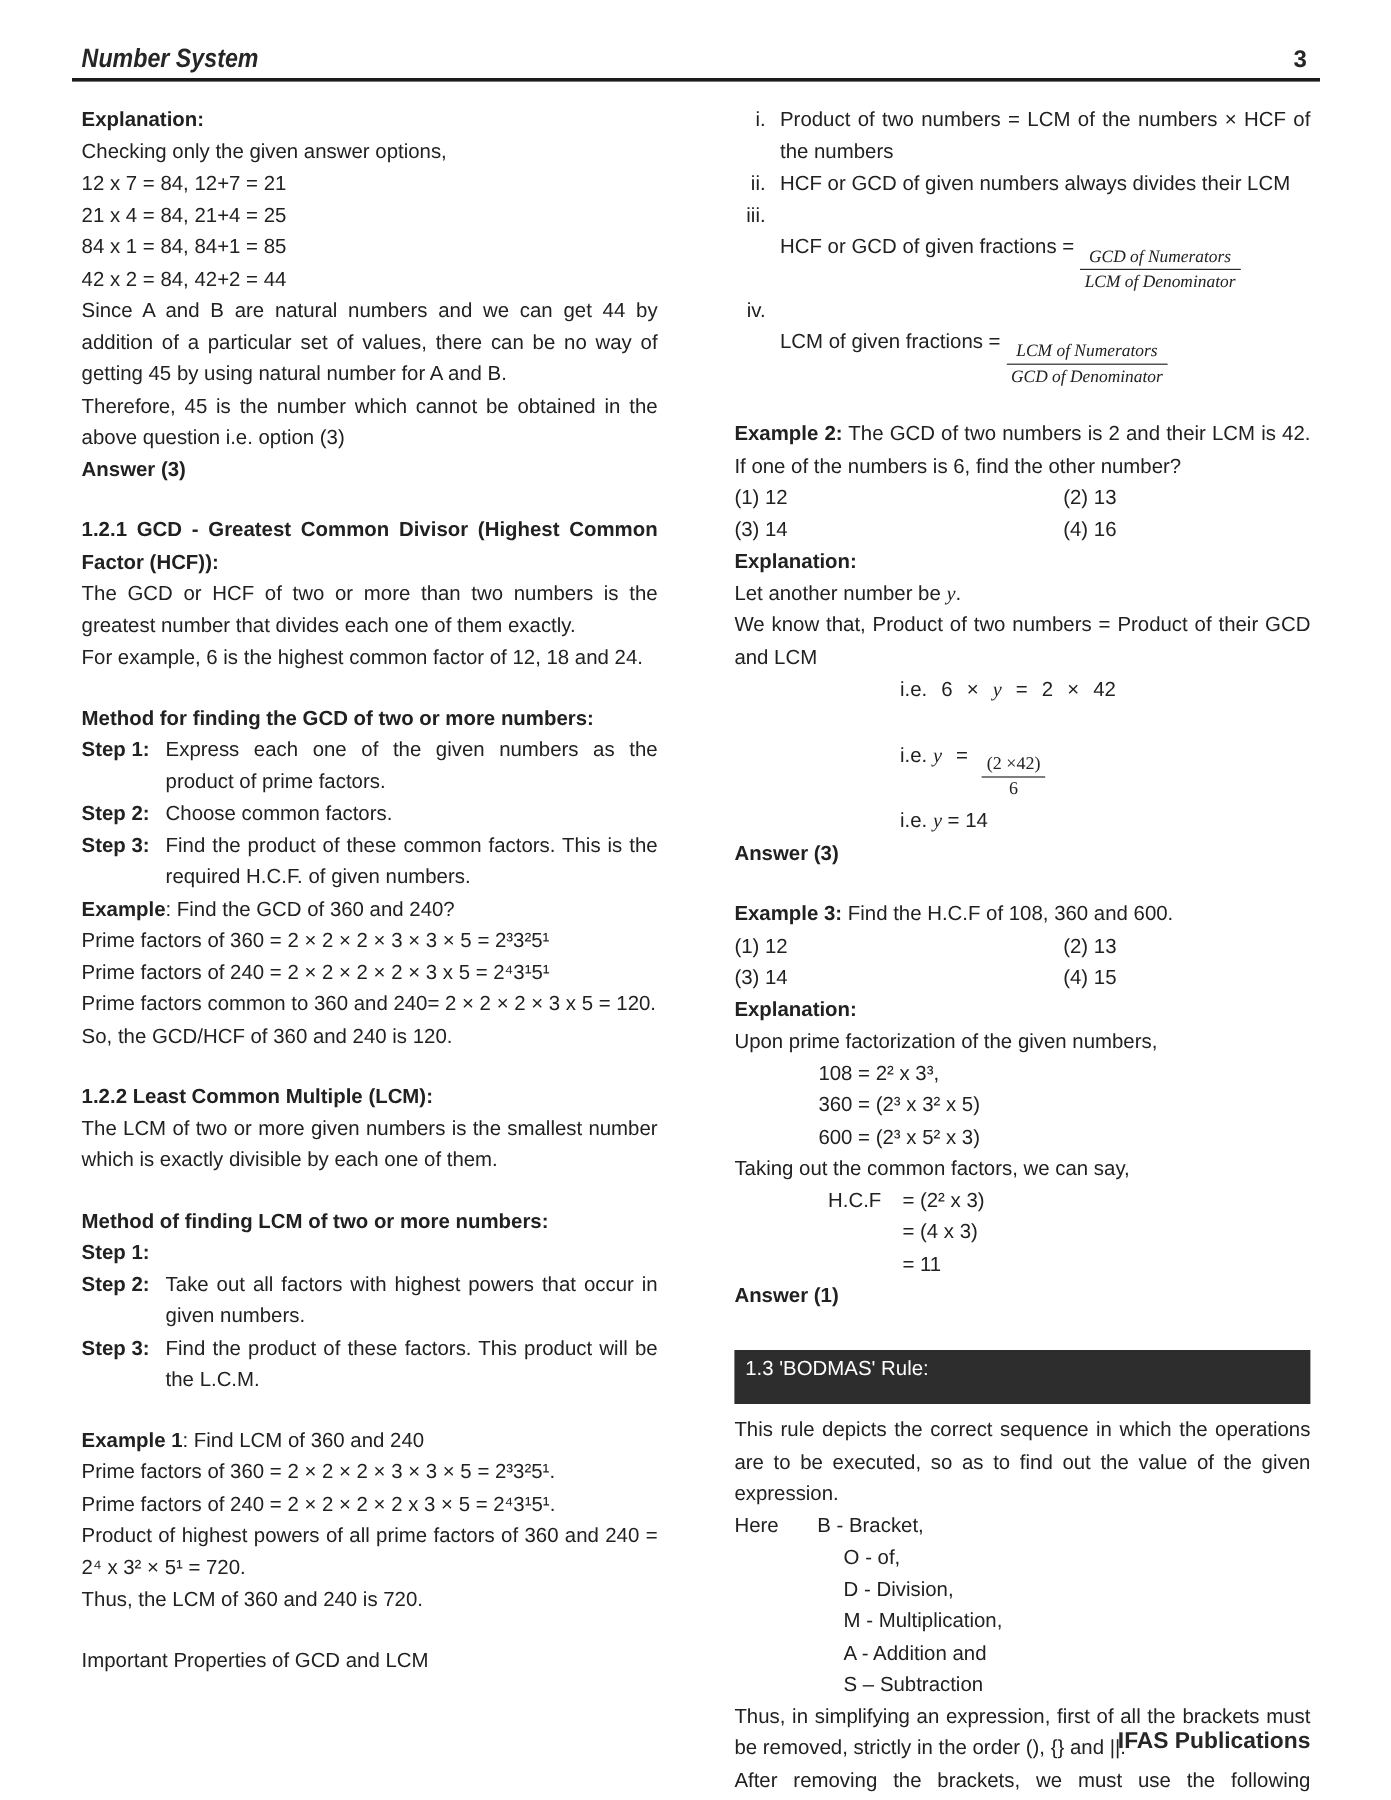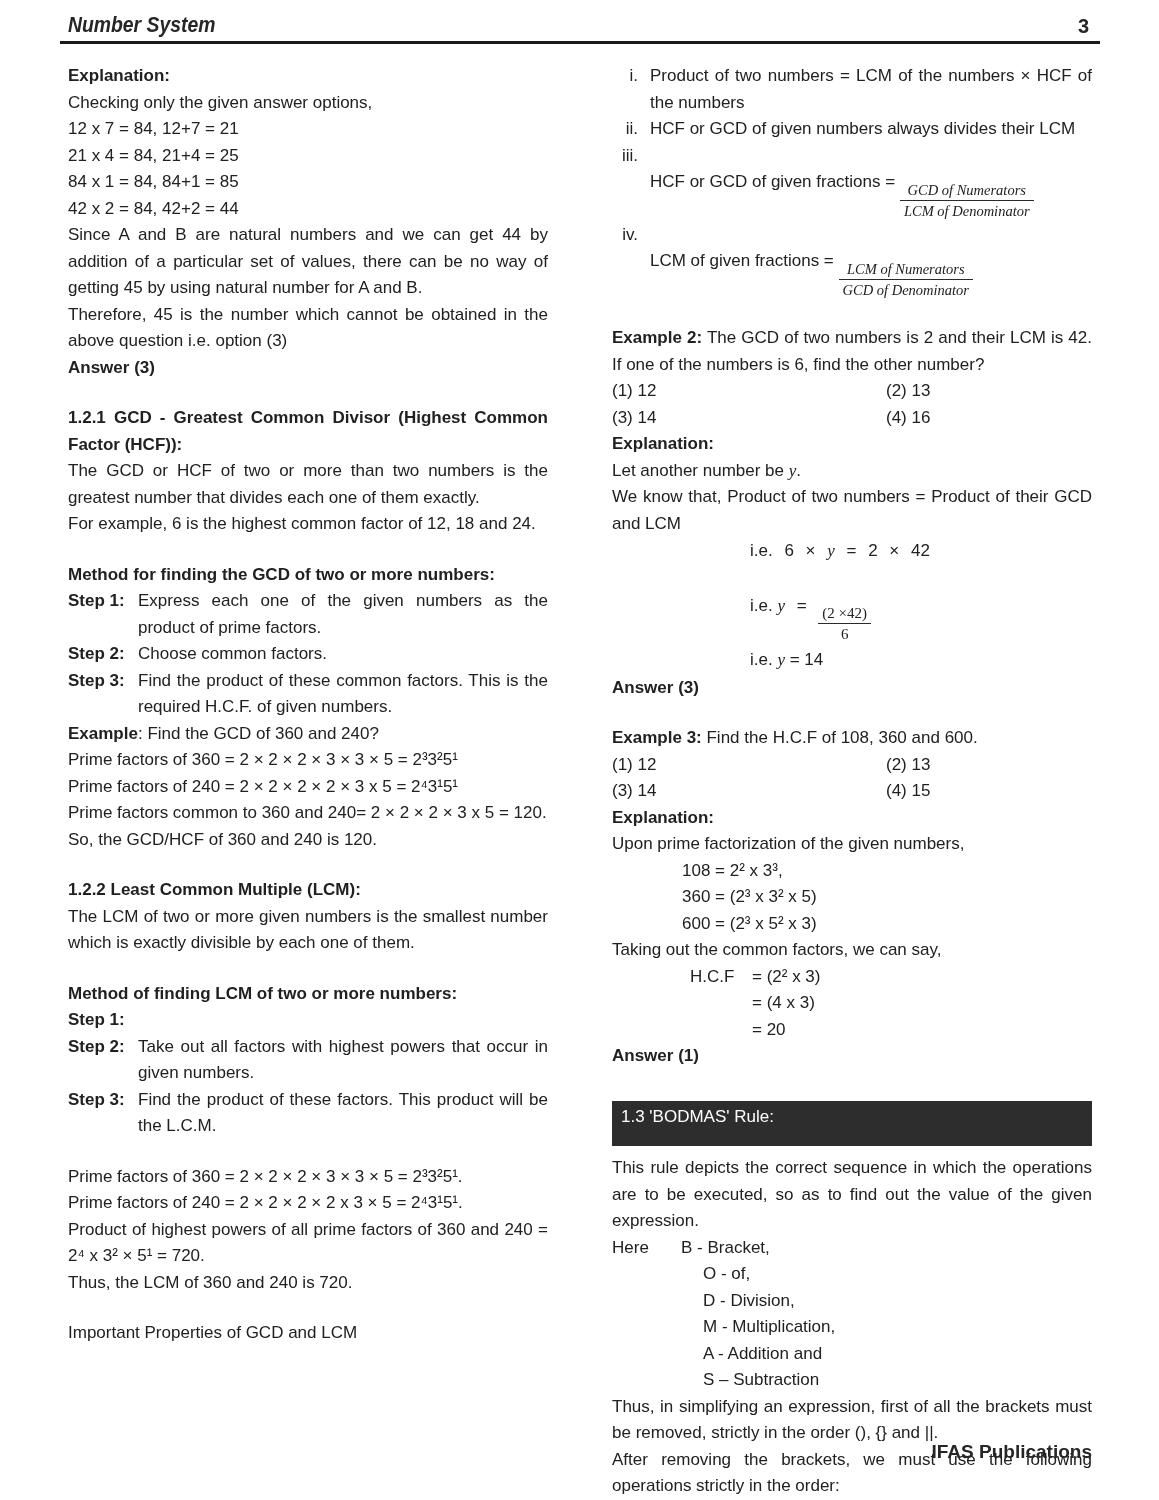--- a/index.html
+++ b/index.html
@@ -6,21 +6,21 @@
   html,body { margin:0; padding:0; background:#ffffff; }
   .page {
     position: relative;
     width: 1159px; height: 1500px;
     background: #ffffff;
     font-family: "Liberation Sans", sans-serif;
     color: #212121;
     overflow: hidden;
   }
   
-  .hdr { display:flex; justify-content:space-between; align-items:flex-end; margin:12px 70px 0 68px;text-align:right; }
+  .hdr { display:flex; justify-content:space-between; align-items:flex-end; margin:36px 70px 0 68px;text-align:right; }
   .hdr-title {
     font-weight:bold; font-style:italic; font-size:22px; color:#262626;
     transform: scaleX(.88); transform-origin:left bottom; white-space:nowrap;
   }
   .hdr-page { font-weight:bold; font-size:20px; color:#262626; }
   .hdr-rule { border-top:3px solid #1b1b1b; margin:3px 59px 0 60px; }
   
   .cols { display:flex; gap:64px; margin:19px 67px 0 68px; }
   .col { width:480px; font-size:17px; line-height:26.5px; }
   p { margin:0; }
@@ -132,20 +132,21 @@
         <span class="step-lb">Step 2:</span>
         <span class="step-tx">Take out all factors with highest powers that occur in given numbers.</span>
       </div>
       <div class="step">
         <span class="step-lb">Step 3:</span>
         <span class="step-tx">Find the product of these factors. This product will be the L.C.M.</span>
       </div>
 
       <div class="gap"></div>
 
+      <p><span class="bold">Example 1</span><span>: Find LCM of 360 and 240</span></p>
       <p>Prime factors of 360 = 2 × 2 × 2 × 3 × 3 × 5 = 2³3²5¹.</p>
       <p>Prime factors of 240 = 2 × 2 × 2 × 2 x 3 × 5 = 2⁴3¹5¹.</p>
       <p class="jp">Product of highest powers of all prime factors of 360 and 240 = 2⁴ x 3² × 5¹ = 720.</p>
       <p>Thus, the LCM of 360 and 240 is 720.</p>
 
       <div class="gap"></div>
 
       <p>Important Properties of GCD and LCM</p>
     </div>
 
@@ -200,21 +201,21 @@
       <p>Upon prime factorization of the given numbers,</p>
       <p class="indent70">108 = 2² x 3³,</p>
       <p class="indent70">360 = (2³ x 3² x 5)</p>
       <p class="indent70">600 = (2³ x 5² x 3)</p>
       <p>Taking out the common factors, we can say,</p>
       <div class="hcf">
         <span class="hcf-lb">H.C.F</span>
         <span>
           <p>= (2² x 3)</p>
           <p>= (4 x 3)</p>
-          <p>= 20</p>
+          <p>= 11</p>
         </span>
       </div>
       <p class="bold">Answer (1)</p>
 
       <div class="gap"></div>
 
       <div class="banner">1.3 'BODMAS' Rule:</div>
       <p class="jp">This rule depicts the correct sequence in which the operations are to be executed, so as to find out the value of the given expression.</p>
       <div class="here">
         <span class="here-lb">Here</span>

